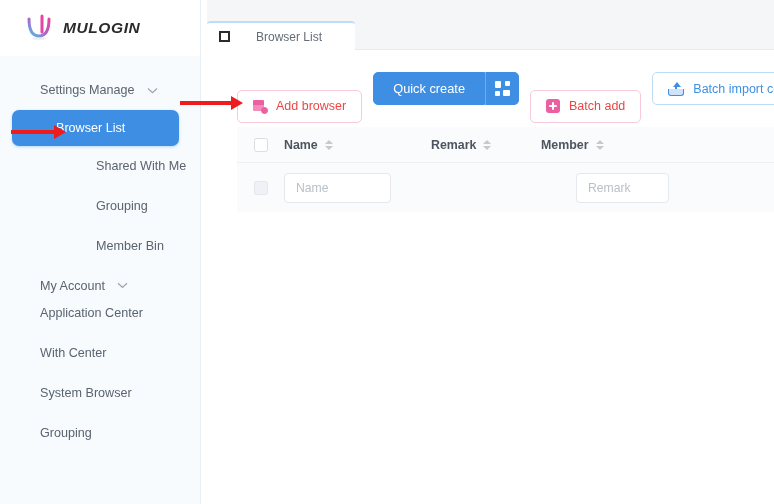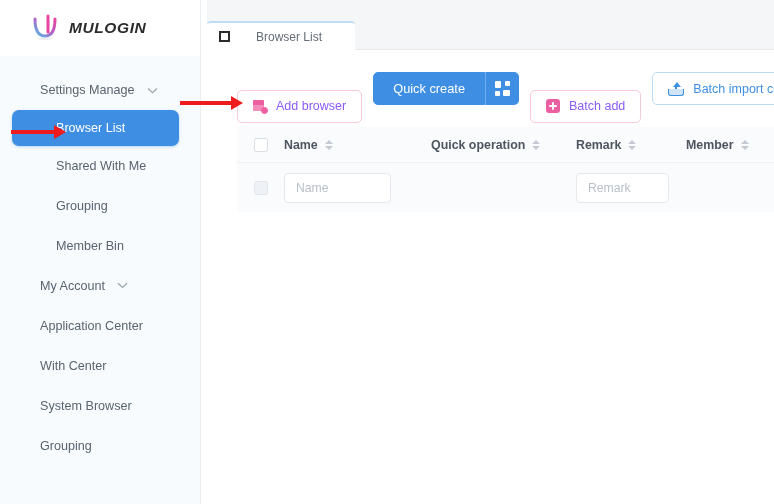--- a/index.html
+++ b/index.html
@@ -27,21 +27,21 @@
     background: #f7fbfd;
     border-right: 1px solid #e9eef2;
     position: relative;
     flex: 0 0 201px;
   }
 
   .logo-row {
     height: 56px;
     display: flex;
     align-items: center;
-    padding-left: 30px;
+    padding-left: 24px;
     background: #ffffff;
   }
   .logo-mark {
     width: 30px;
     height: 30px;
     flex: 0 0 30px;
     position: relative;
   }
   .logo-text {
     margin-left: 9px;
@@ -76,36 +76,37 @@
   .caret-up { transform: rotate(180deg); }
 
   .nav-item {
     height: 40px;
     display: flex;
     align-items: center;
     padding-left: 56px;
     font-size: 12.6px;
     color: #5a6470;
     cursor: pointer;
+    margin-left: 40px;
   }
 
   .nav-item.active {
     background: #3e8fe4;
     color: #ffffff;
     border-radius: 7px;
     margin: 0 21px 0 12px;
     height: 36px;
     padding-left: 44px;
     box-shadow: 0 1px 3px rgba(62,143,228,.35);
   }
 
   .nav-sub {
     height: 40px;
     display: flex;
-    align-items: center;
+    align-items: flex-start;
     padding-left: 40px;
     font-size: 12.6px;
     color: #5a6470;
     cursor: pointer;
   }
 
   
   .main {
     flex: 1 1 auto;
     height: 504px;
@@ -184,21 +185,21 @@
     font-size: 12.5px;
     white-space: nowrap;
     cursor: pointer;
     border: 1px solid transparent;
     background: #ffffff;
     user-select: none;
   }
 
   .btn-pink {
     border-color: #f7c9dd;
-    color: #8b5cf6;
+    color: #ef4444;
     margin-top: 35px;
   }
   .btn-blue-solid {
     background: #3e8fe4;
     color: #ffffff;
     border-radius: 5px 0 0 5px;
     border-color: #3e8fe4;
     padding: 0 19px;
     font-size: 12.8px;
   }
@@ -505,27 +506,20 @@
           <div class="col-check">
             <span class="chk"></span>
           </div>
           <div class="col-name th">
             <span>Name</span>
             <span class="sorter">
                 <i class="up"></i>
                 <i class="down"></i>
               </span>
           </div>
-          <div class="col-op th">
-            <span>Quick operation</span>
-            <span class="sorter">
-                <i class="up"></i>
-                <i class="down"></i>
-              </span>
-          </div>
           <div class="col-rem th">
             <span>Remark</span>
             <span class="sorter">
                 <i class="up"></i>
                 <i class="down"></i>
               </span>
           </div>
           <div class="col-mem th">
             <span>Member</span>
             <span class="sorter">

